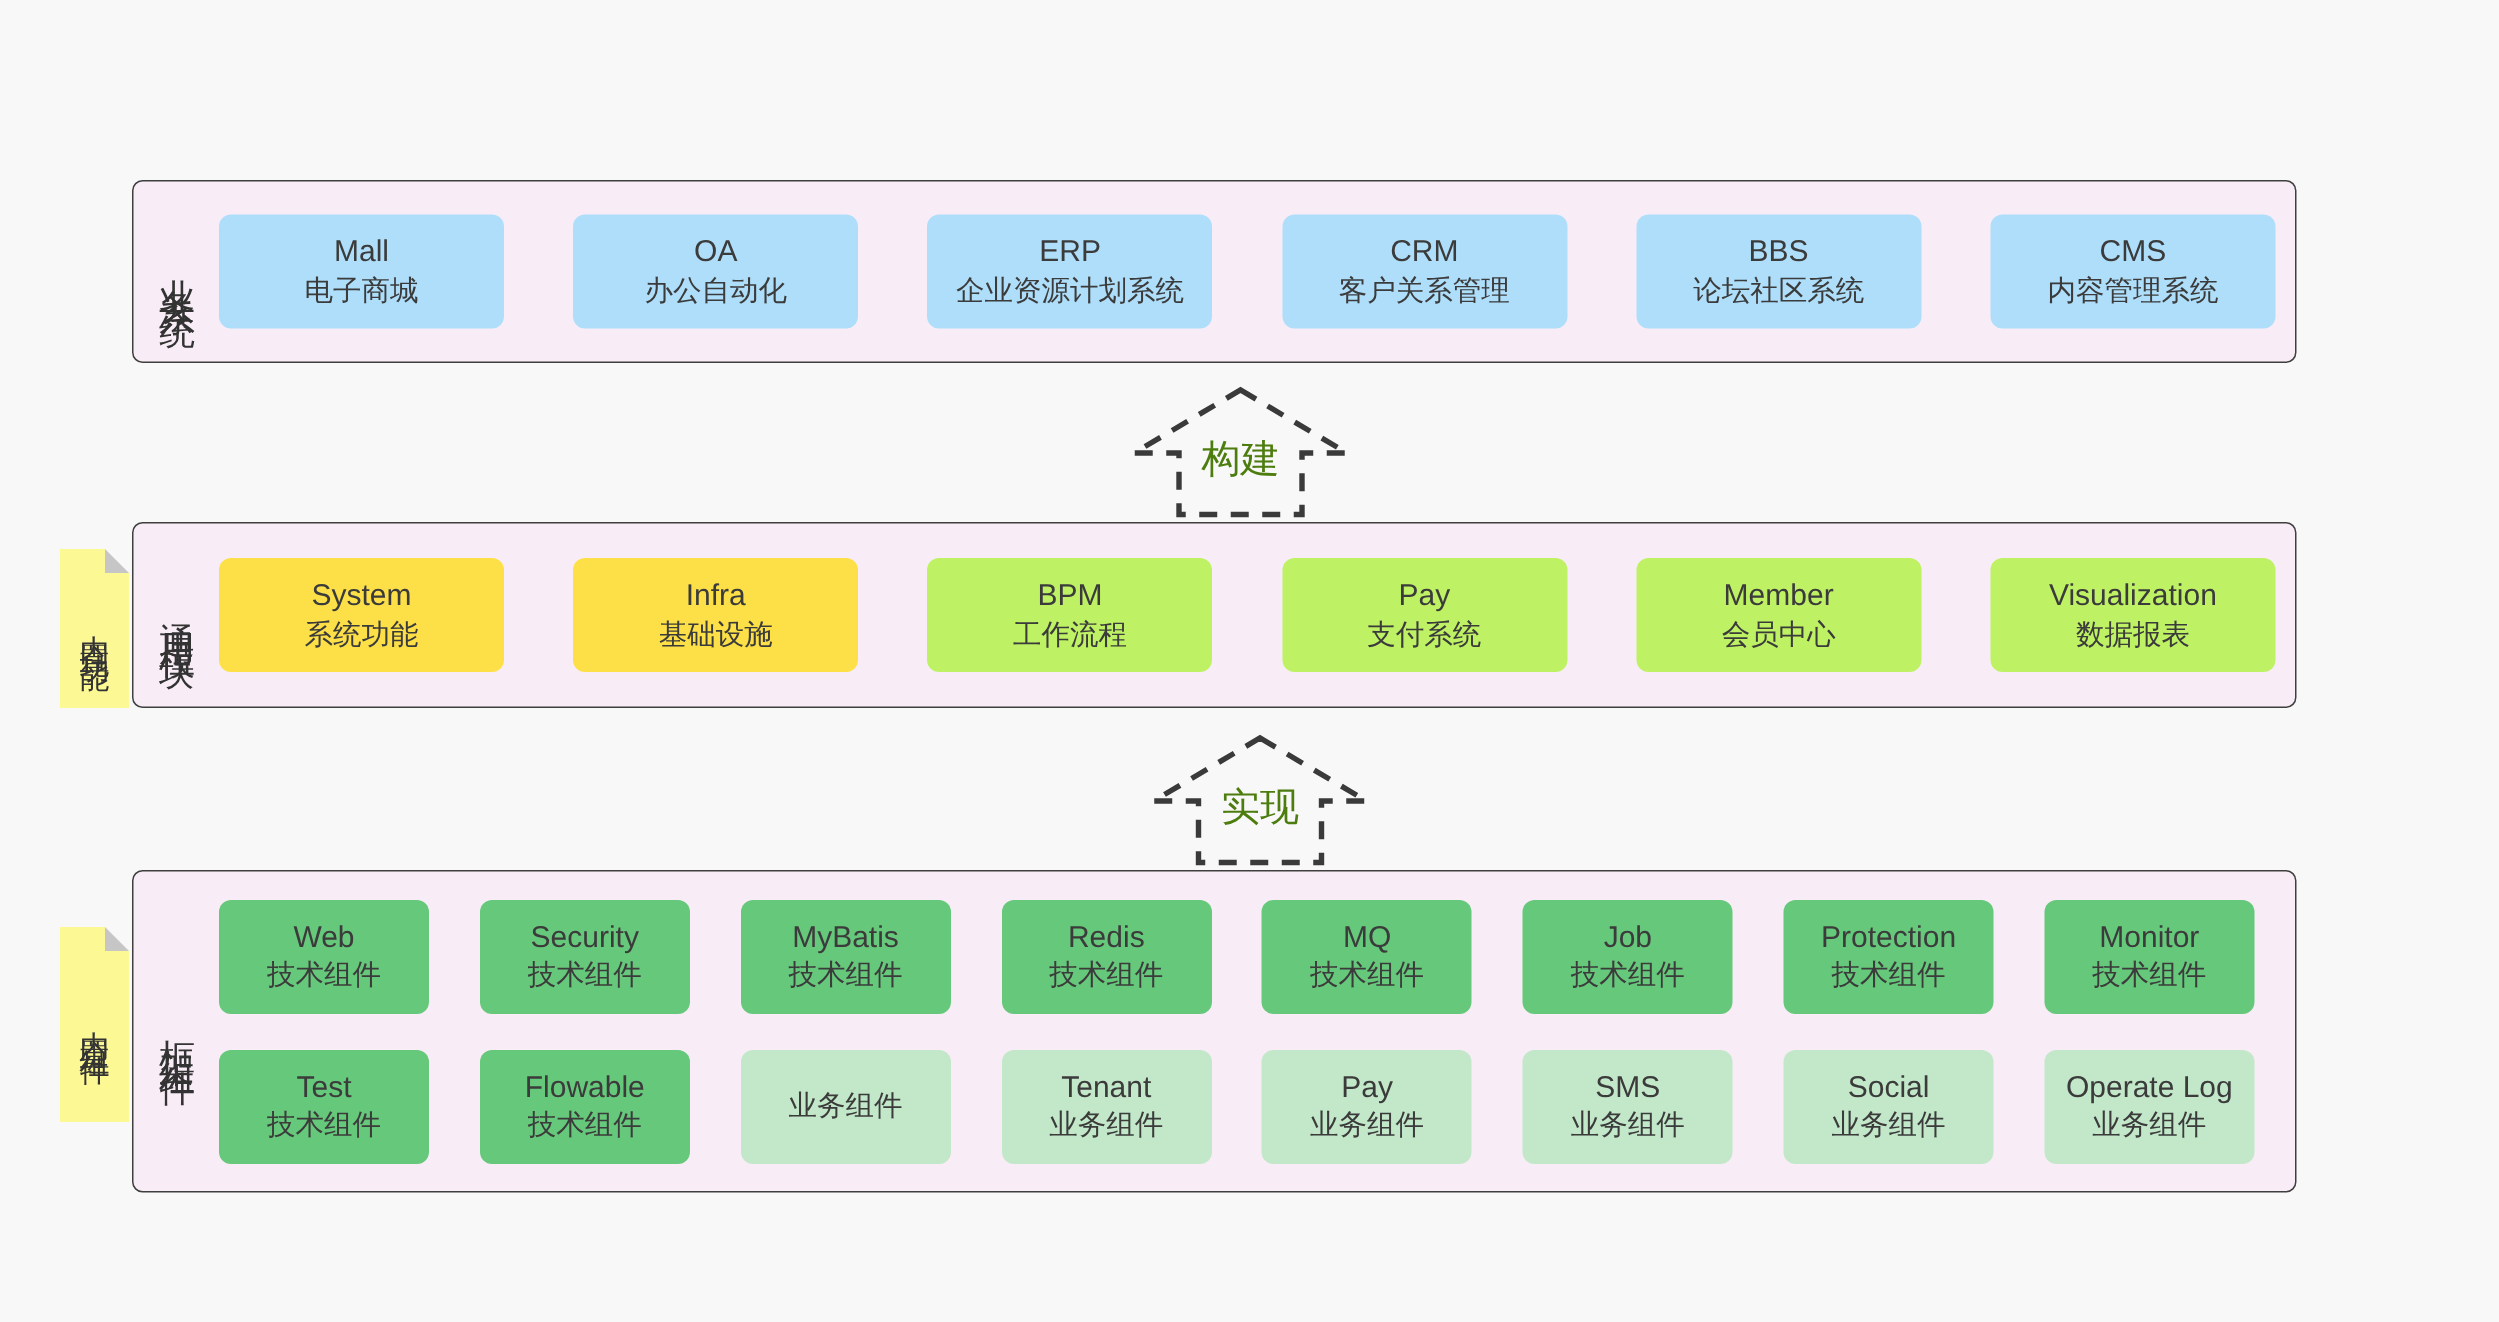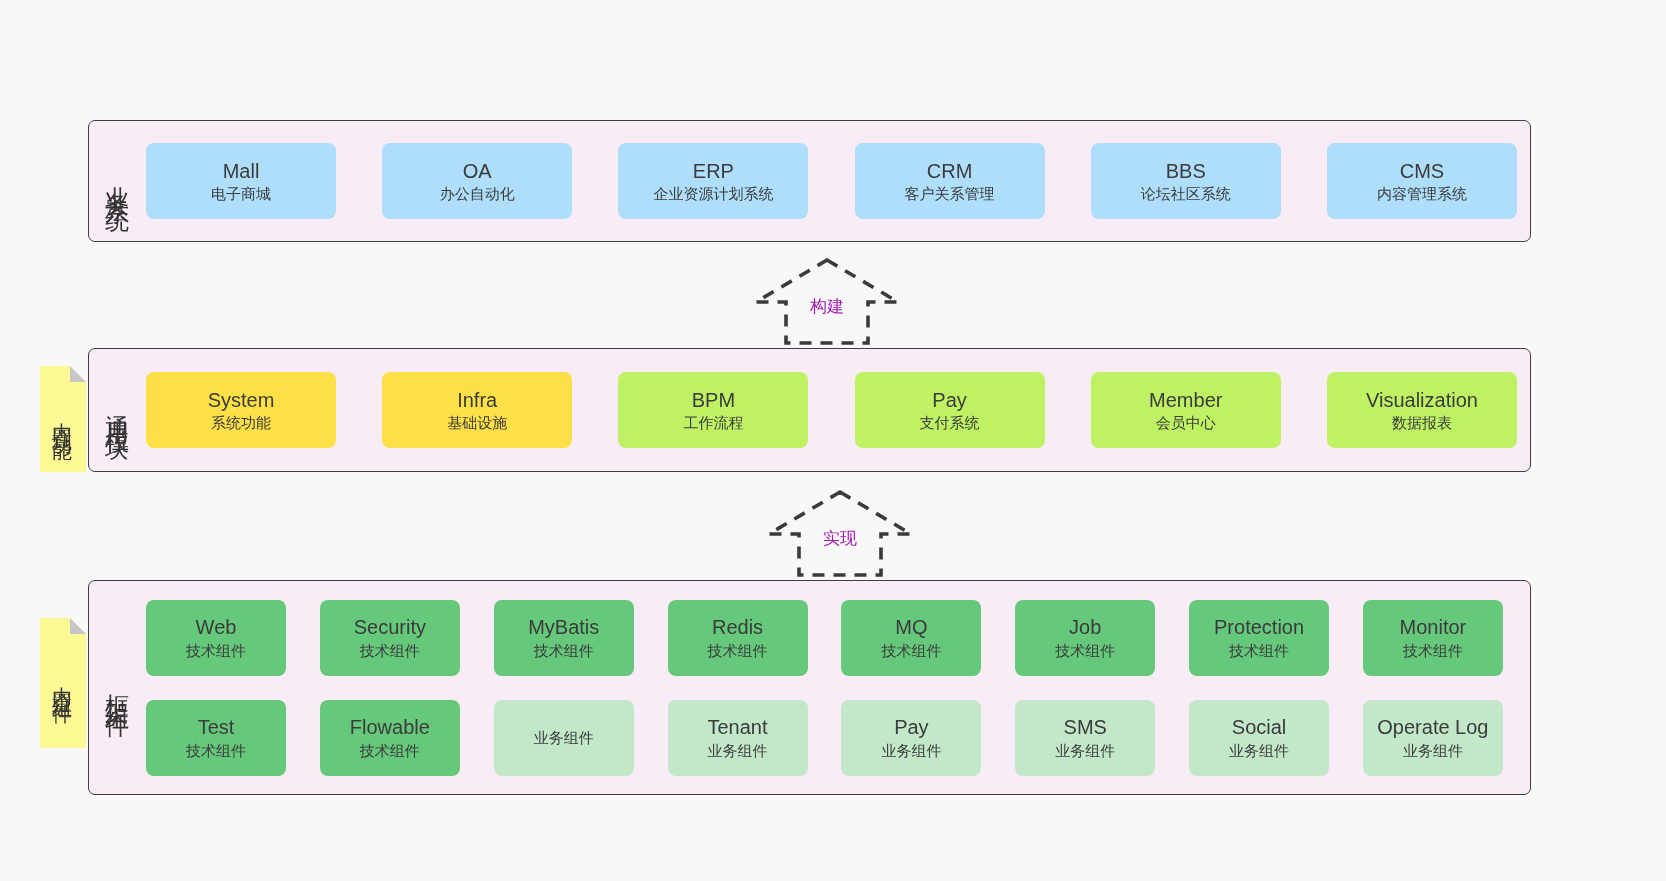--- a/index.html
+++ b/index.html
@@ -29,21 +29,21 @@
   .band-3 .rows{width:1357px;}
   .box-row{display:flex;justify-content:space-between;}
   .module-box{
     height:76px;border-radius:8px;
     display:flex;flex-direction:column;align-items:center;justify-content:center;
     text-align:center;line-height:1.32;
   }
   .band-1 .module-box,.band-2 .module-box{width:190px;}
   .band-3 .module-box{width:140px;justify-content:center;}
   .box-title{font-size:20px;}
-  .box-subtitle{font-size:15px;}
+  .box-subtitle{font-size:19px;}
   .c-blue{background:#aedefa;}
   .c-red{background:#fde047;}
   .c-pink{background:#bef264;}
   .c-gdark{background:#66c87b;}
   .c-glight{background:#c2e8c9;}
   .sticky{
     position:absolute;left:40px;width:46px;background:#fcf893;
     display:flex;align-items:center;justify-content:center;
     writing-mode:vertical-rl;text-orientation:upright;
     font-size:20px;letter-spacing:6px;color:#333;
@@ -54,21 +54,21 @@
     border-color:#f8f8f8 #f8f8f8 #c6c6c6 #c6c6c6;
   }
   .sticky-2{top:366px;height:106px;}
   .sticky-3{top:618px;height:130px;}
   .arrow{position:absolute;width:150px;height:90px;}
   .arrow-1{left:752px;top:256px;}
   .arrow-2{left:765px;top:488px;}
   .arrow svg{display:block;width:150px;height:90px;}
   .arrow-label{
     position:absolute;left:50%;top:50px;transform:translate(-50%,-50%);
-    background:#f8f8f8;padding:1px 3px;font-size:17px;color:#a21caf;white-space:nowrap;
+    background:#f8f8f8;padding:1px 3px;font-size:26px;color:#4d7c0f;white-space:nowrap;
   }
 </style>
 </head>
 <body>
 
 <div id="stage">
 
   <div class="band band-1">
     <div class="vlabel">业务系统</div>
     <div class="rows">

